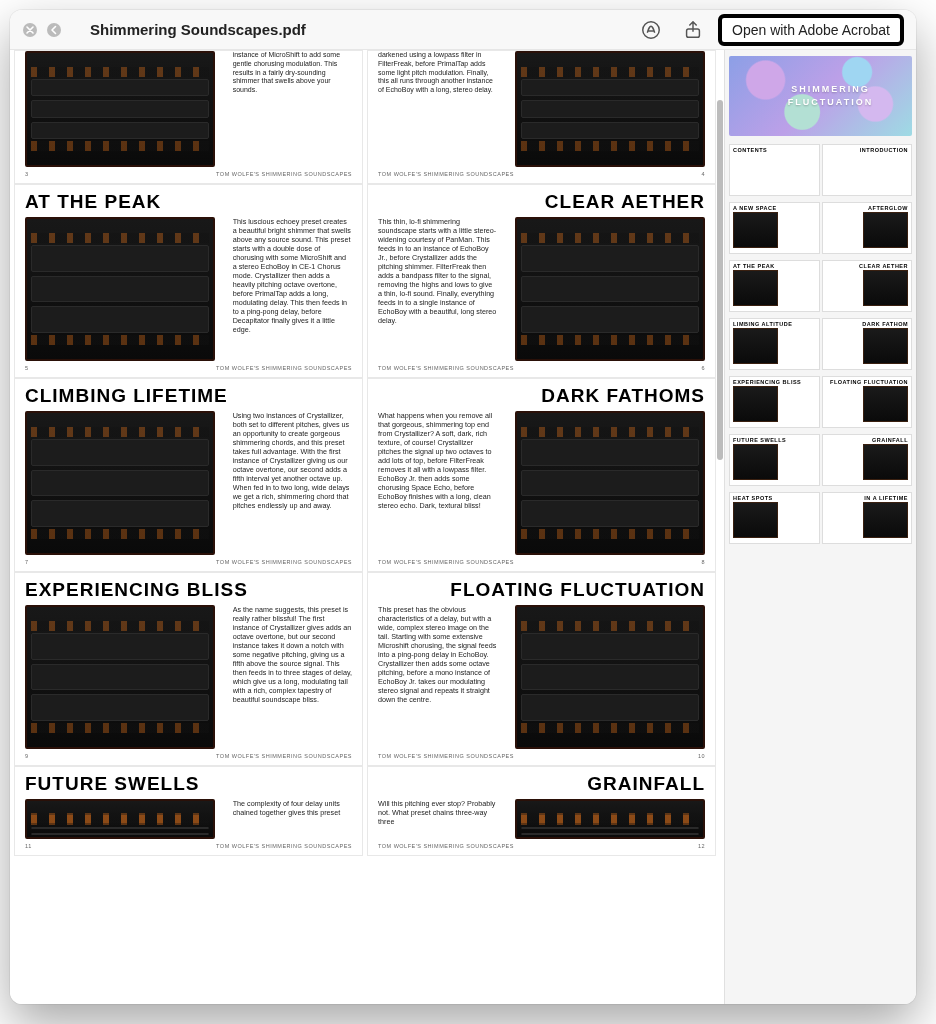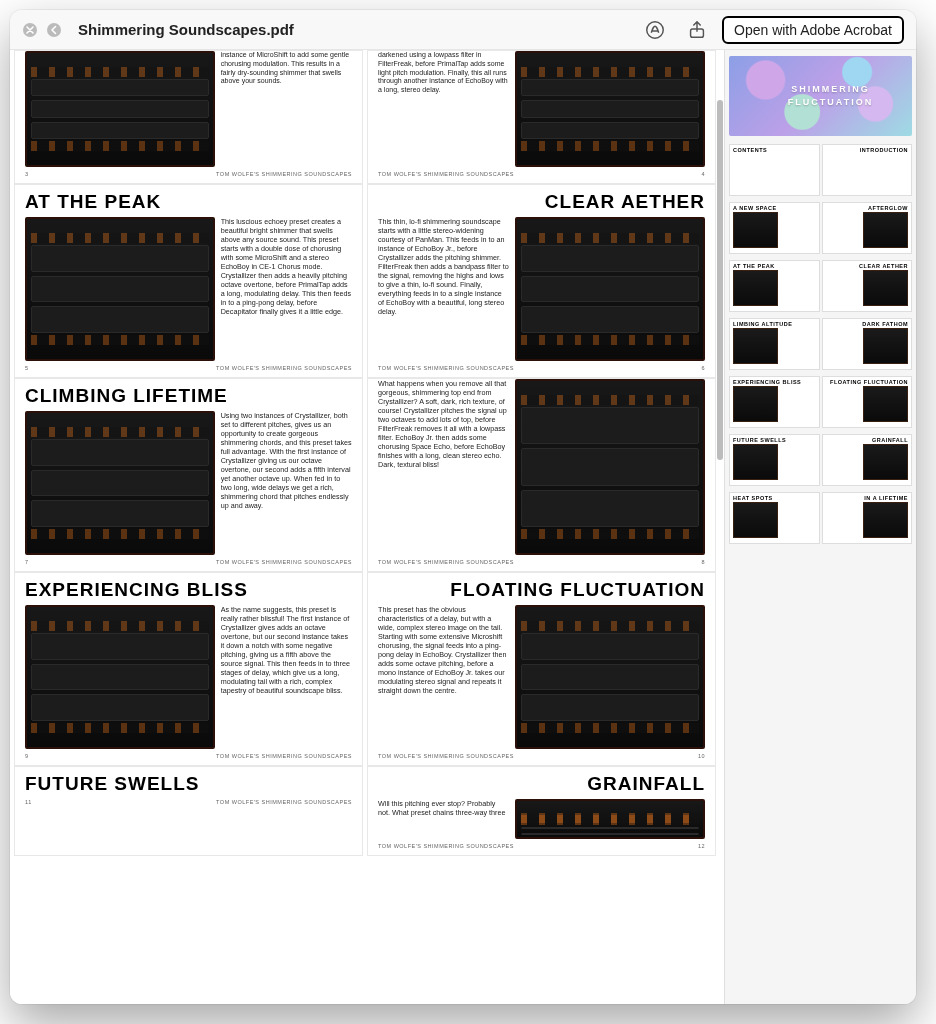--- a/index.html
+++ b/index.html
@@ -1,41 +1,41 @@
 <!DOCTYPE html>
 <html><head>
 <meta charset="utf-8">
 <style>
   * { margin: 0; padding: 0; box-sizing: border-box; }
   html, body { width: 936px; height: 1024px; background: #fff; font-family: -apple-system, "Helvetica Neue", Arial, sans-serif; overflow: hidden; }
   .window-wrapper { position: absolute; left: 10px; top: 10px; width: 906px; height: 994px; background: #fff; border-radius: 12px; box-shadow: 0 20px 50px rgba(0,0,0,0.35), 0 0 0 1px rgba(0,0,0,0.05); overflow: hidden; display: flex; flex-direction: column; }
   .titlebar { height: 40px; display: flex; align-items: center; padding: 0 12px; gap: 8px; border-bottom: 1px solid #e6e6e6; background: #f8f8f8; }
   .tb-btn { width: 16px; height: 16px; display: inline-flex; align-items: center; justify-content: center; color: #666; }
   .tb-btn svg { width: 16px; height: 16px; }
-  .title { font-size: 15px; font-weight: 600; color: #222; margin-left: 8px; flex: 0 0 auto; }
+  .title { font-size: 15px; font-weight: 600; color: #222; margin-left: 20px; flex: 0 0 auto; }
   .tb-gap { flex: 1; }
   .tb-icon { width: 22px; height: 22px; color: #555; display: inline-flex; align-items: center; justify-content: center; }
-  .open-btn { font-size: 14px; font-weight: 500; color: #222; background: #fff; border: 2px solid #000000; border-radius: 6px; padding: 4px 10px; margin-left: 6px; }
+  .open-btn { font-size: 14px; font-weight: 500; color: #222; background: #fff; border: 4px solid #000000; border-radius: 6px; padding: 4px 10px; margin-left: 6px; }
   .content { flex: 1; display: flex; overflow: hidden; }
   .main-pane { flex: 1; background: #fff; overflow: hidden; position: relative; padding: 0 6px 0 2px; }
   .scrollbar { position: absolute; right: 1px; top: 0; bottom: 0; width: 6px; }
   .scroll-thumb { position: absolute; right: 0; width: 6px; background: #bcbcbc; border-radius: 3px; top: 50px; height: 360px; }
   .sidebar { width: 192px; background: #f5f5f5; border-left: 1px solid #e0e0e0; overflow: hidden; padding: 6px 4px; }
   
   .spread-row { display: flex; gap: 4px; padding: 0 2px; }
   .page { background: #fff; border: 1px solid #e8e8e8; display: flex; flex-direction: column; position: relative; overflow: hidden; }
   .row-partial .page { height: 134px; }
   .row-normal  .page { height: 194px; }
   .row-start   .page { height: 90px;  }
   .page-left  { flex: 1; }
   .page-right { flex: 1; }
   .page-header { padding: 6px 10px 4px 10px; display: flex; justify-content: flex-start; }
   .page-right .page-header { justify-content: flex-end; }
   .page-title { font-size: 19px; font-weight: 800; letter-spacing: 1px; font-family: "Arial Black", Arial, sans-serif; }
-  .page-body { flex: 1; display: flex; gap: 6px; padding: 0 10px 4px 10px; overflow: hidden; }
+  .page-body { flex: 1; display: flex; gap: 18px; padding: 0 10px 4px 10px; overflow: hidden; }
   .page-right .page-body { flex-direction: row-reverse; }
   .plugin { flex: 0 0 58%; background: linear-gradient(#181818,#0a0a0a); border: 2px solid #2a1008; border-radius: 2px; position: relative; overflow: hidden; }
   .plugin::before, .plugin::after { content: ""; position: absolute; left: 4px; right: 4px; height: 10px; background: repeating-linear-gradient(90deg,#d06a1a 0 6px,#121212 6px 18px); opacity:.4; }
   .plugin::before { top: 14px; }
   .plugin::after  { bottom: 14px; }
   .plugin .rows { position: absolute; inset: 26px 4px 26px 4px; display: flex; flex-direction: column; gap: 4px; }
   .plugin .r { flex: 1; background: #1c1c1c; border: 1px solid #2a2a2a; border-radius: 2px; }
   .blurb { flex: 1; font-size: 7.2px; line-height: 1.25; color: #222; overflow: hidden; }
   .page-foot { height: 12px; display: flex; justify-content: space-between; padding: 0 10px 2px 10px; font-size: 5.5px; letter-spacing: .5px; color: #666; text-transform: uppercase; }
   .page-right .page-foot { flex-direction: row-reverse; }
@@ -187,20 +187,23 @@
                   </div>
                 </div>
                 <div class="blurb">Using two instances of Crystallizer, both set to different pitches, gives us an opportunity to create gorgeous shimmering chords, and this preset takes full advantage. With the first instance of Crystallizer giving us our octave overtone, our second adds a fifth interval yet another octave up. When fed in to two long, wide delays we get a rich, shimmering chord that pitches endlessly up and away.</div>
               </div>
               <div class="page-foot">
                 <span>7</span>
                 <span>TOM WOLFE'S SHIMMERING SOUNDSCAPES</span>
               </div>
             </div>
             <div class="page page-right">
+              <div class="page-header">
+                <div class="page-title">DARK FATHOMS</div>
+              </div>
               <div class="page-body">
                 <div class="plugin">
                   <div class="rows">
                     <div class="r"></div>
                     <div class="r"></div>
                     <div class="r"></div>
                   </div>
                 </div>
                 <div class="blurb">What happens when you remove all that gorgeous, shimmering top end from Crystallizer? A soft, dark, rich texture, of course! Crystallizer pitches the signal up two octaves to add lots of top, before FilterFreak removes it all with a lowpass filter. EchoBoy Jr. then adds some chorusing Space Echo, before EchoBoy finishes with a long, clean stereo echo. Dark, textural bliss!</div>
               </div>
@@ -247,20 +250,29 @@
               <div class="page-foot">
                 <span>10</span>
                 <span>TOM WOLFE'S SHIMMERING SOUNDSCAPES</span>
               </div>
             </div>
           </div>
           <div class="spread-row row-start">
             <div class="page page-left">
               <div class="page-header">
                 <div class="page-title">FUTURE SWELLS</div>
+              </div>
+              <div class="page-body">
+                <div class="plugin">
+                  <div class="rows">
+                    <div class="r"></div>
+                    <div class="r"></div>
+                  </div>
+                </div>
+                <div class="blurb">The complexity of four delay units chained together gives this preset</div>
               </div>
               <div class="page-foot">
                 <span>11</span>
                 <span>TOM WOLFE'S SHIMMERING SOUNDSCAPES</span>
               </div>
             </div>
             <div class="page page-right">
               <div class="page-header">
                 <div class="page-title">GRAINFALL</div>
               </div>

